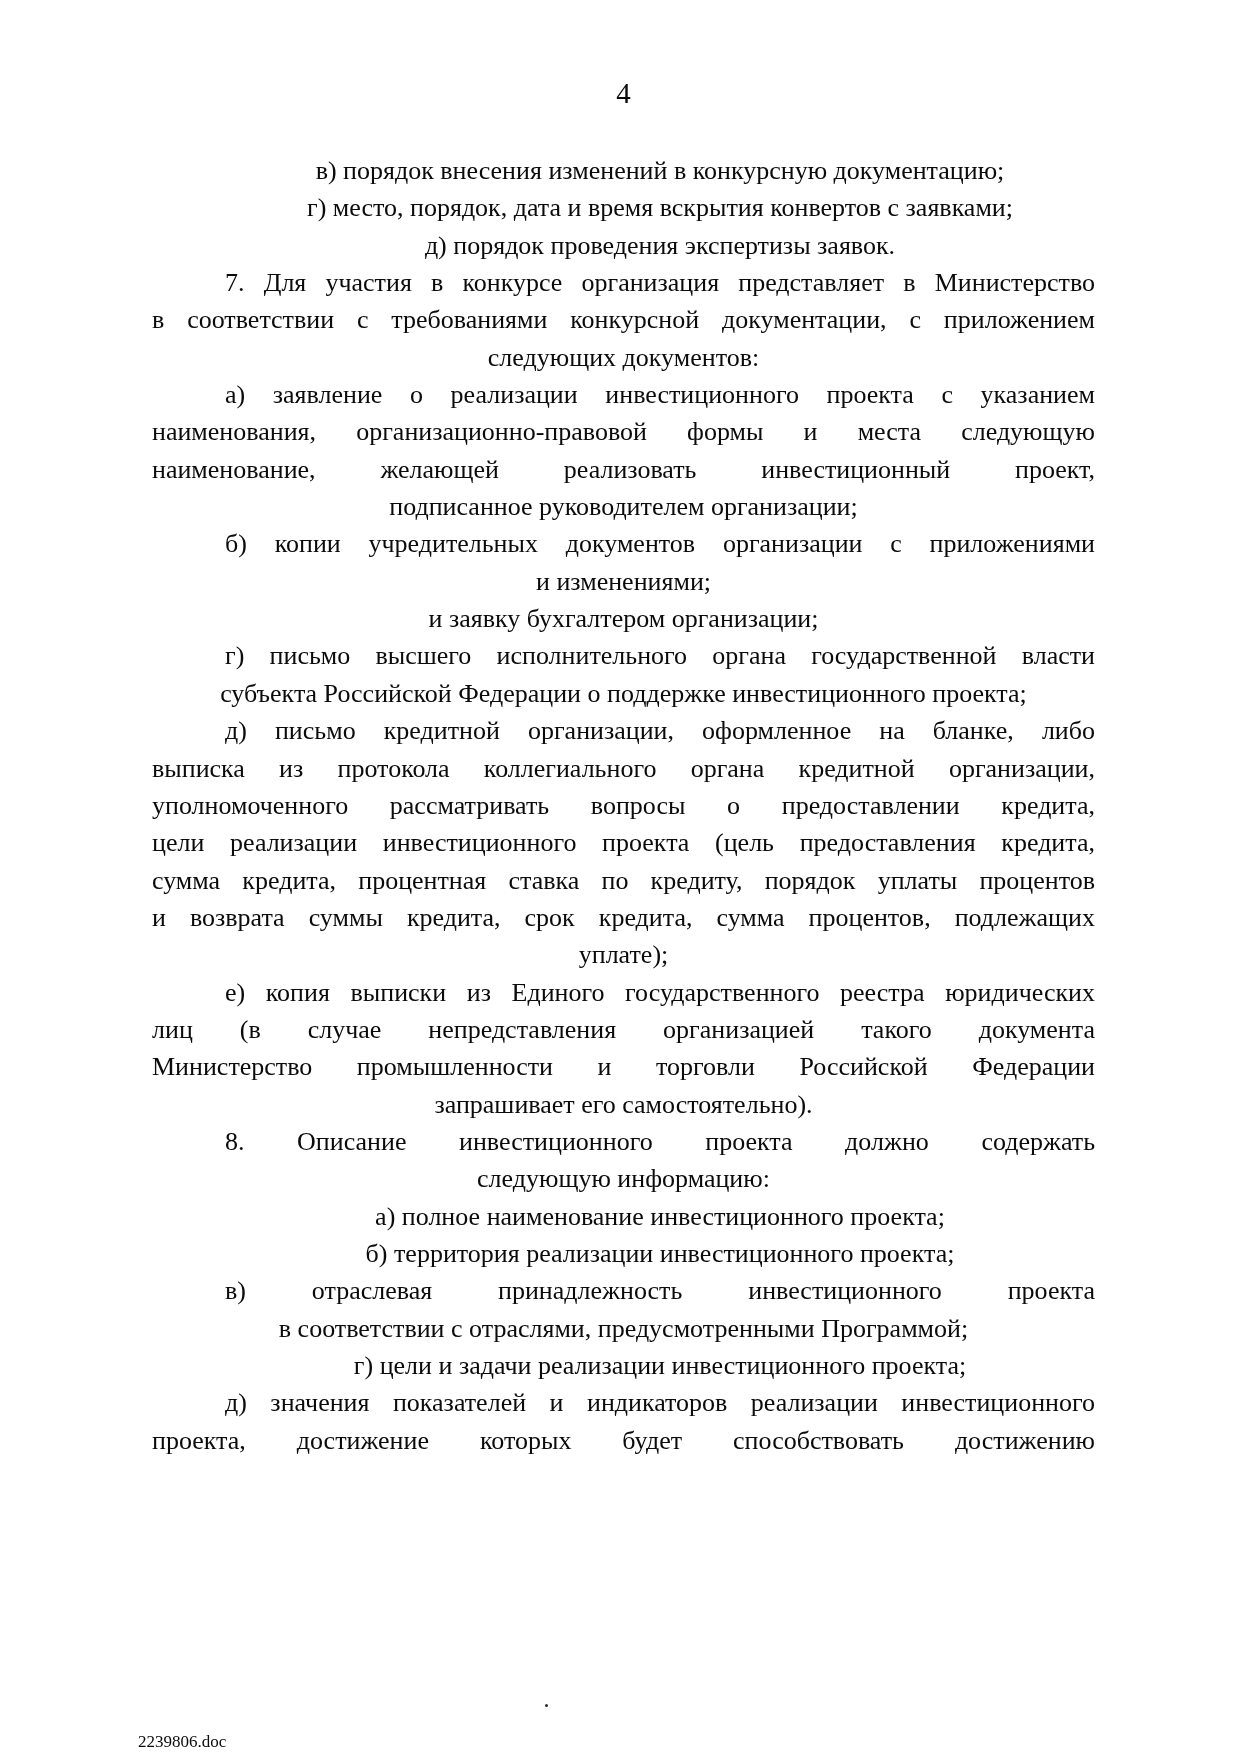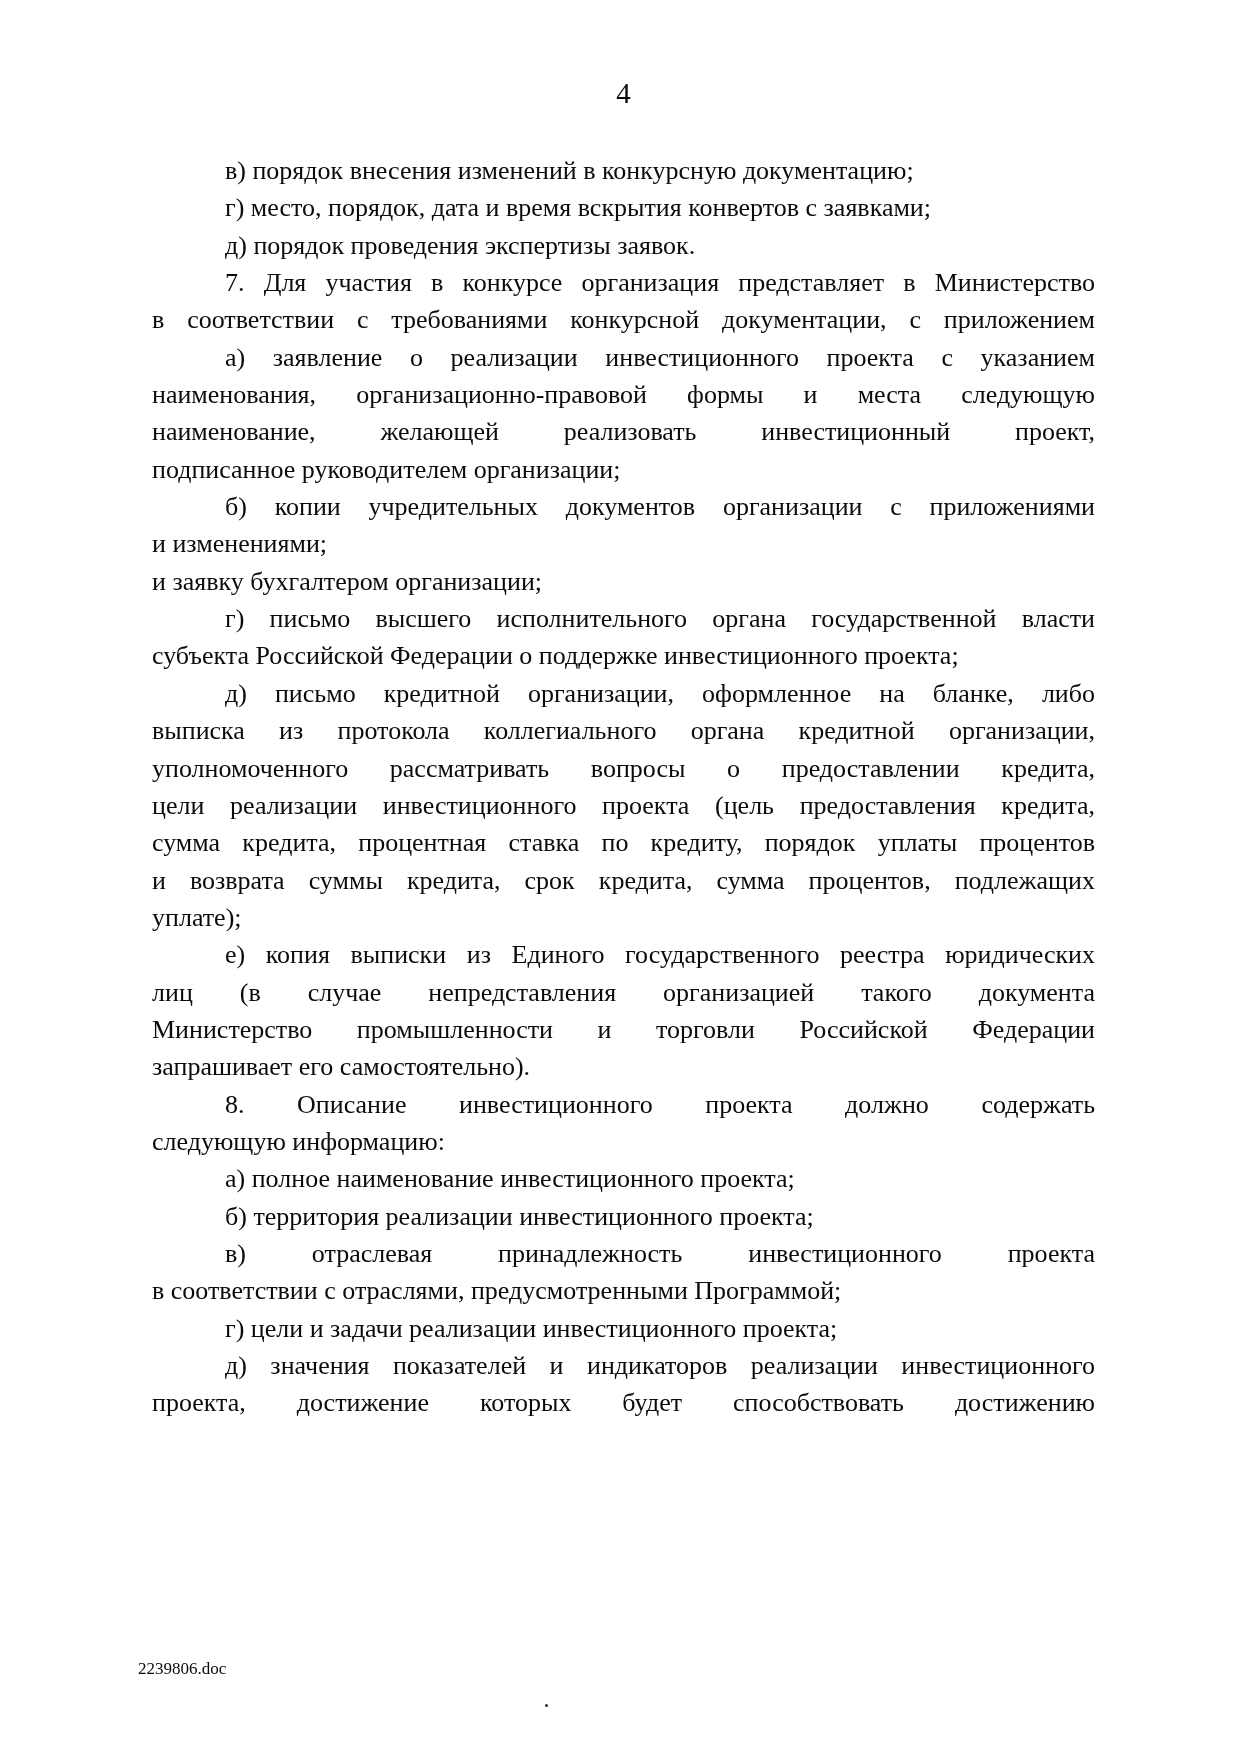--- a/index.html
+++ b/index.html
@@ -22,29 +22,29 @@
     line-height: 1.1;
   }
   .doc-text {
     position: absolute;
     top: 152px;
     left: 152px;
     width: 943px;
     font-size: 26px;
     line-height: 37.35px;
   }
-  .line { text-align: left; }
+  .line { text-align: center; }
   .line.just {
     text-align: justify;
     text-align-last: justify;
   }
   .line.indent { text-indent: 73px; }
   .footer-filename {
     position: absolute;
-    top: 1660px;
+    top: 1733px;
     left: 138px;
     font-size: 17px;
     line-height: 1.1;
   }
   .scan-dot {
     position: absolute;
     left: 545px;
     top: 1704px;
     width: 3px;
     height: 3px;
@@ -56,20 +56,21 @@
 <body>
 
 <div class="page-number">4</div>
 
 <div class="doc-text">
     <div class="line indent">в) порядок внесения изменений в конкурсную документацию;</div>
     <div class="line indent">г) место, порядок, дата и время вскрытия конвертов с заявками;</div>
     <div class="line indent">д) порядок проведения экспертизы заявок.</div>
     <div class="line indent just">7. Для участия в конкурсе организация представляет в Министерство</div>
     <div class="line just">в соответствии с требованиями конкурсной документации, с приложением</div>
+    <div class="line">следующих документов:</div>
     <div class="line indent just">а) заявление о реализации инвестиционного проекта с указанием</div>
     <div class="line just">наименования, организационно-правовой формы и места следующую</div>
     <div class="line just">наименование, желающей реализовать инвестиционный проект,</div>
     <div class="line">подписанное руководителем организации;</div>
     <div class="line indent just">б) копии учредительных документов организации с приложениями</div>
     <div class="line">и изменениями;</div>
     <div class="line">и заявку бухгалтером организации;</div>
     <div class="line indent just">г) письмо высшего исполнительного органа государственной власти</div>
     <div class="line">субъекта Российской Федерации о поддержке инвестиционного проекта;</div>
     <div class="line indent just">д) письмо кредитной организации, оформленное на бланке, либо</div>

